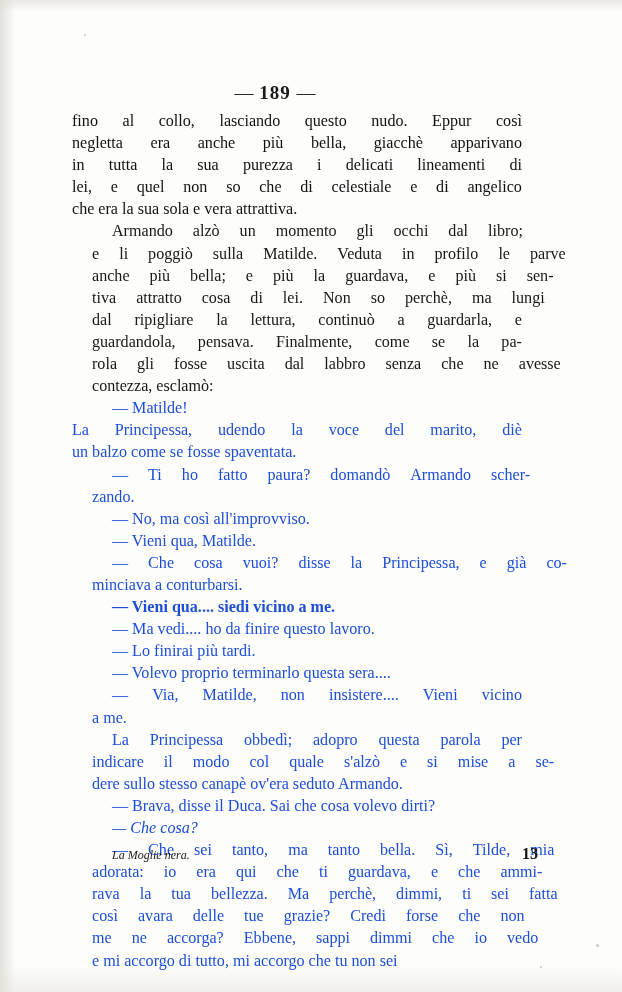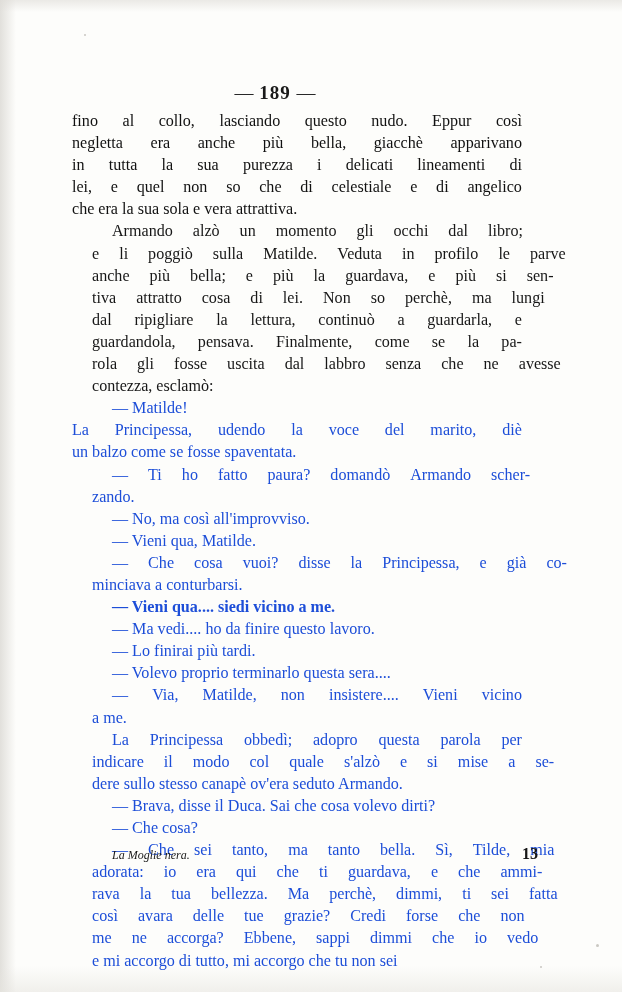--- a/index.html
+++ b/index.html
@@ -363,21 +363,21 @@
           <span>mise</span>
           <span>a</span>
           <span>se-</span>
         </span>
         <span class="line">dere sullo stesso canapè ov'era seduto Armando.</span>
       </p>
       <p class="indent">
         <span class="line" style="padding-left: 20px;">— Brava, disse il Duca. Sai che cosa volevo dirti?</span>
       </p>
       <p class="indent">
-        <span class="line" style="padding-left: 20px;">— Che cosa?</span>
+        <span class="line" style="padding-left: 20px; font-style: italic;">— Che cosa?</span>
       </p>
       <p class="indent">
         <span class="line just" style="padding-left: 20px;">
           <span>—</span>
           <span>Che</span>
           <span>sei</span>
           <span>tanto,</span>
           <span>ma</span>
           <span>tanto</span>
           <span>bella.</span>

